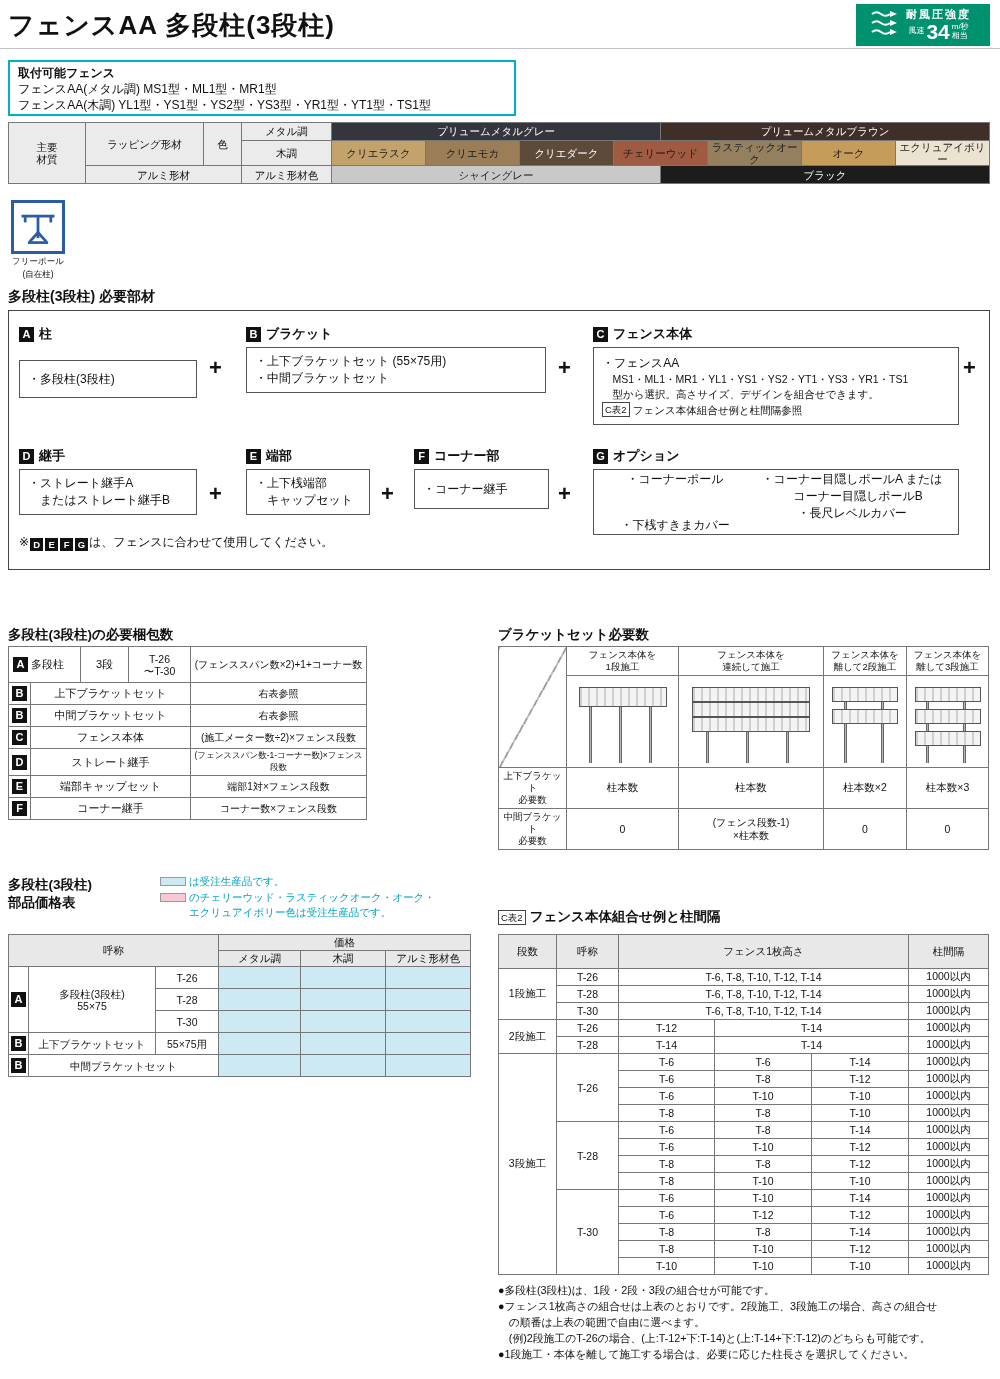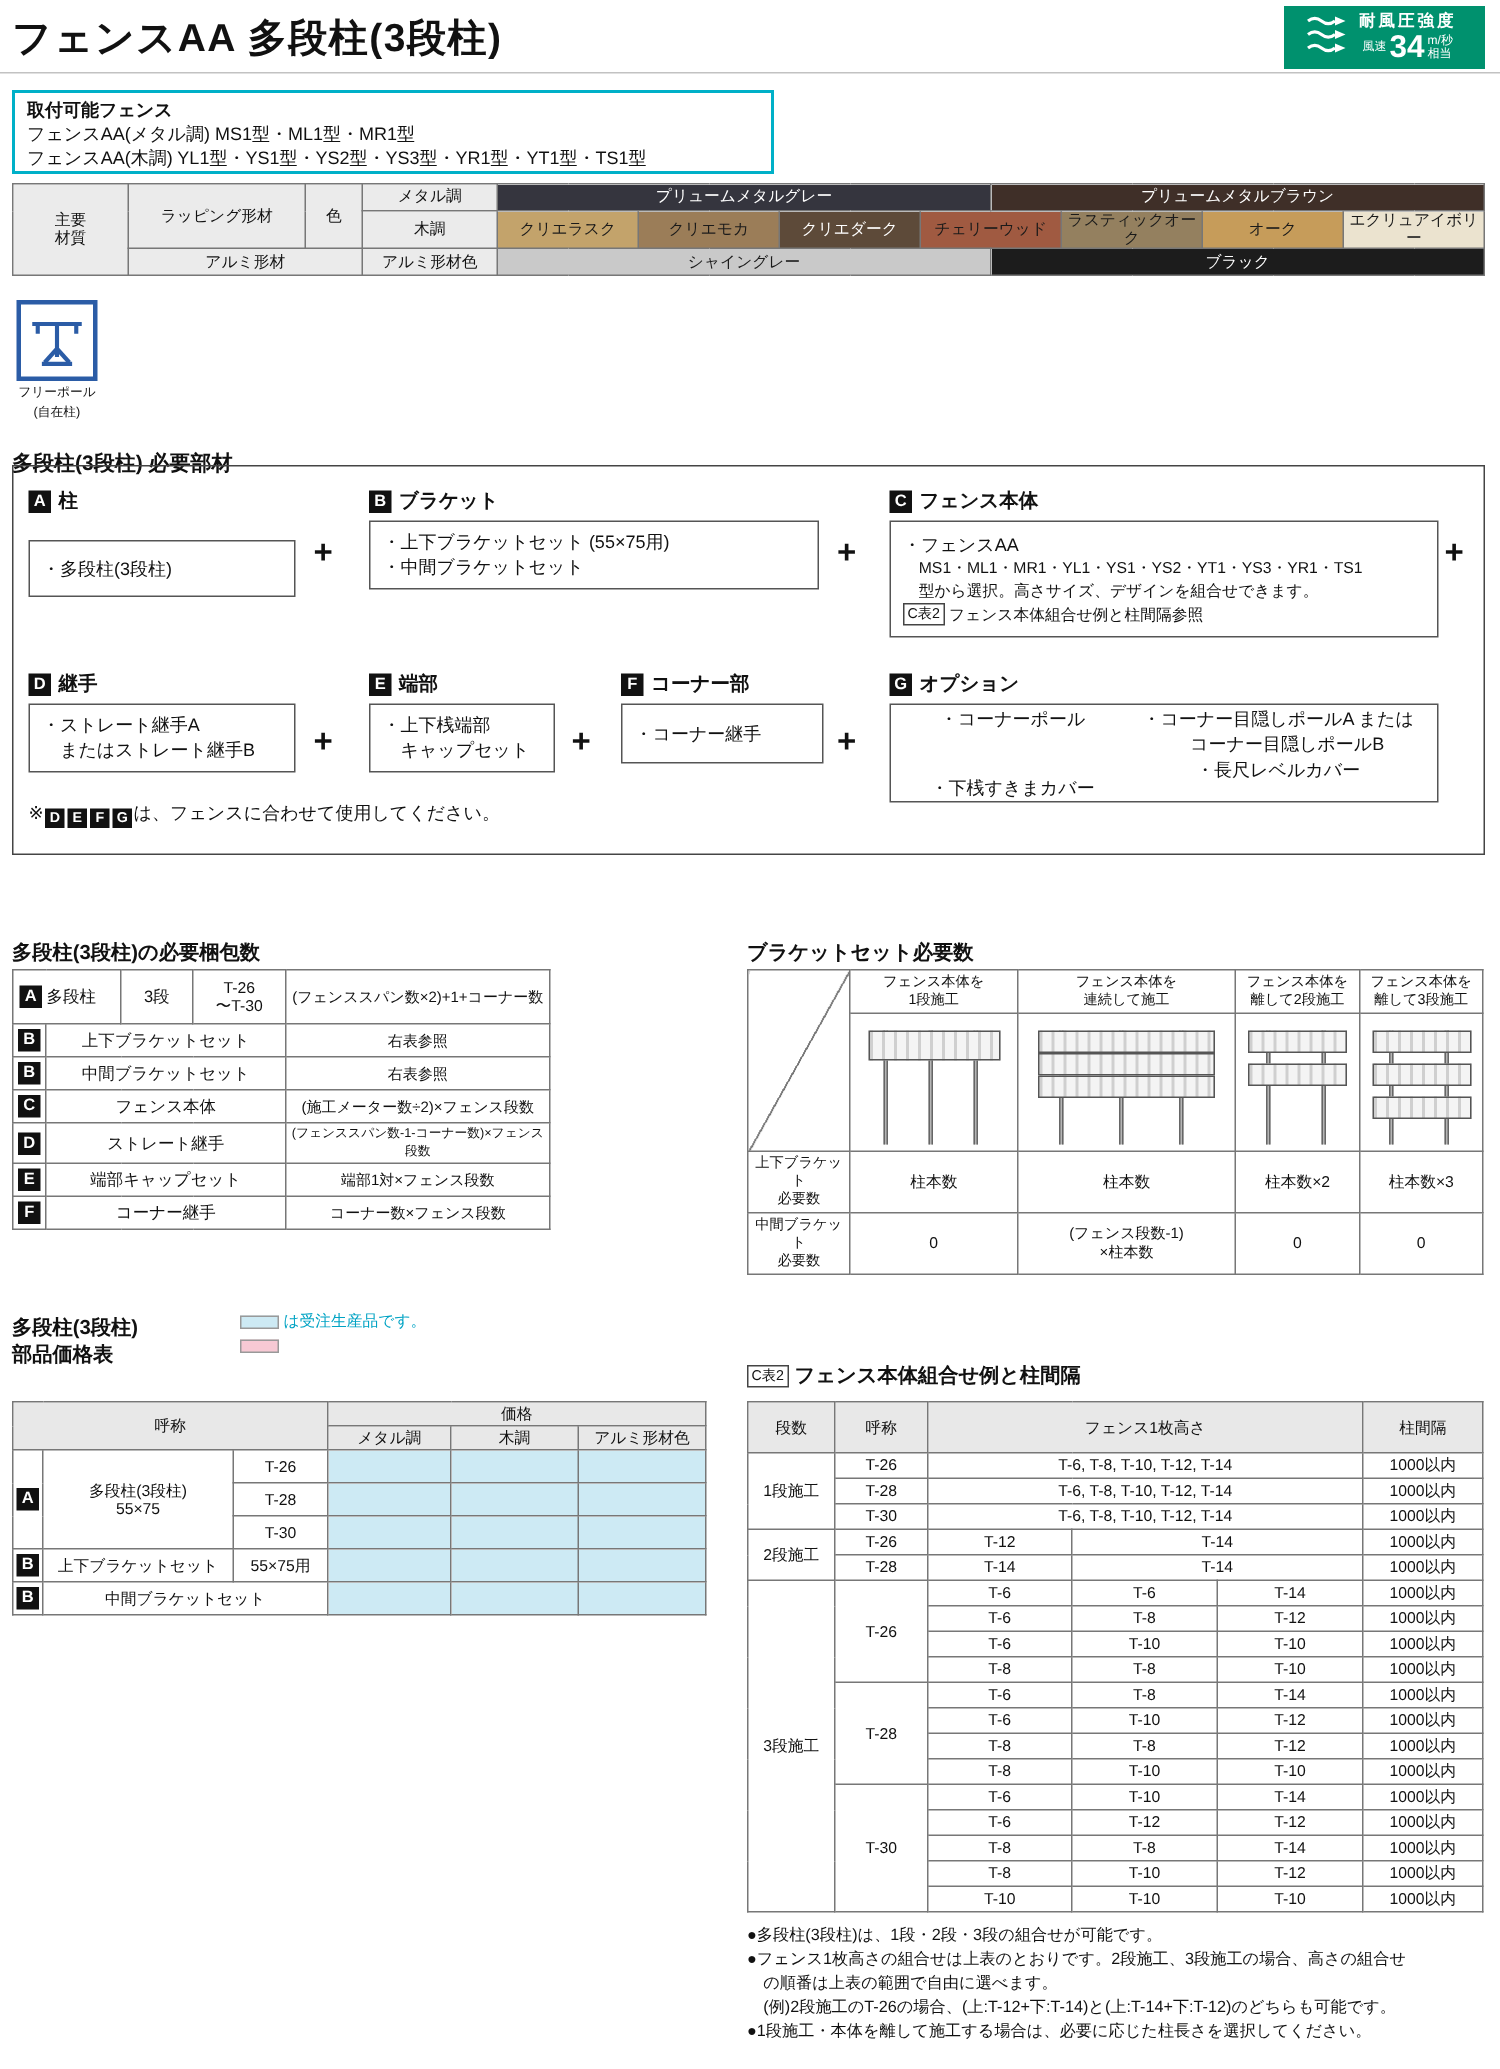--- a/index.html
+++ b/index.html
@@ -37,21 +37,21 @@
   .mat-table { position:absolute; left:8px; top:122px; width:981px; }
   .mat-table td { height:18px; text-align:center; font-size:10.5px; padding:0 1px; line-height:1.15; }
   .mat-table .hdr { background:#ebebeb; }
 
   
   .free-pole { position:absolute; left:8px; top:200px; width:60px; text-align:center; }
   .fp-icon { width:54px; height:54px; border:3px solid #2b5ca6; display:flex; align-items:center; justify-content:center; margin:0 auto; }
   .fp-label { font-size:8.5px; line-height:11px; margin-top:2px; }
 
   
-  .parts-heading { position:absolute; left:8px; top:288px; font-size:14px; font-weight:bold;margin-top:12px; }
+  .parts-heading { position:absolute; left:8px; top:288px; font-size:14px; font-weight:bold; }
   .parts-box { position:absolute; left:8px; top:310px; width:982px; height:260px; border:1px solid #444; }
   .part-group { position:absolute; }
   .part-head { display:flex; align-items:center; gap:5px; font-size:13px; font-weight:bold; height:18px; }
   .part-box { border:1px solid #555; margin-top:4px; padding:4px 8px; font-size:12px; line-height:17px;
               display:flex; flex-direction:column; justify-content:center; }
   .part-box .sub { font-size:10.5px; line-height:15px; }
   .ref-row { font-size:10.5px; line-height:16px; display:flex; align-items:center; gap:3px; }
   .ref-tag { border:1px solid #444; font-size:9.5px; padding:0 2px; line-height:13px; flex:none; }
   .plus { position:absolute; font-size:22px; font-weight:bold; }
   .g-cols { display:flex; gap:6px; }
@@ -464,20 +464,22 @@
     <div>部品価格表</div>
   </div>
 
   <div class="price-legend">
     <div class="legend-item">
       <span class="legend-swatch" style="background: rgb(205, 234, 244);"></span>
       <span class="pre">は受注生産品です。</span>
     </div>
     <div class="legend-item">
       <span class="legend-swatch" style="background: rgb(247, 201, 212);"></span>
+      <span class="pre">のチェリーウッド・ラスティックオーク・オーク・
+エクリュアイボリー色は受注生産品です。</span>
     </div>
   </div>
 
   <table class="price-table">
     <colgroup>
         <col style="width:20px">
         <col style="width:127px">
         <col style="width:63px">
         <col style="width:82px">
         <col style="width:85px">

